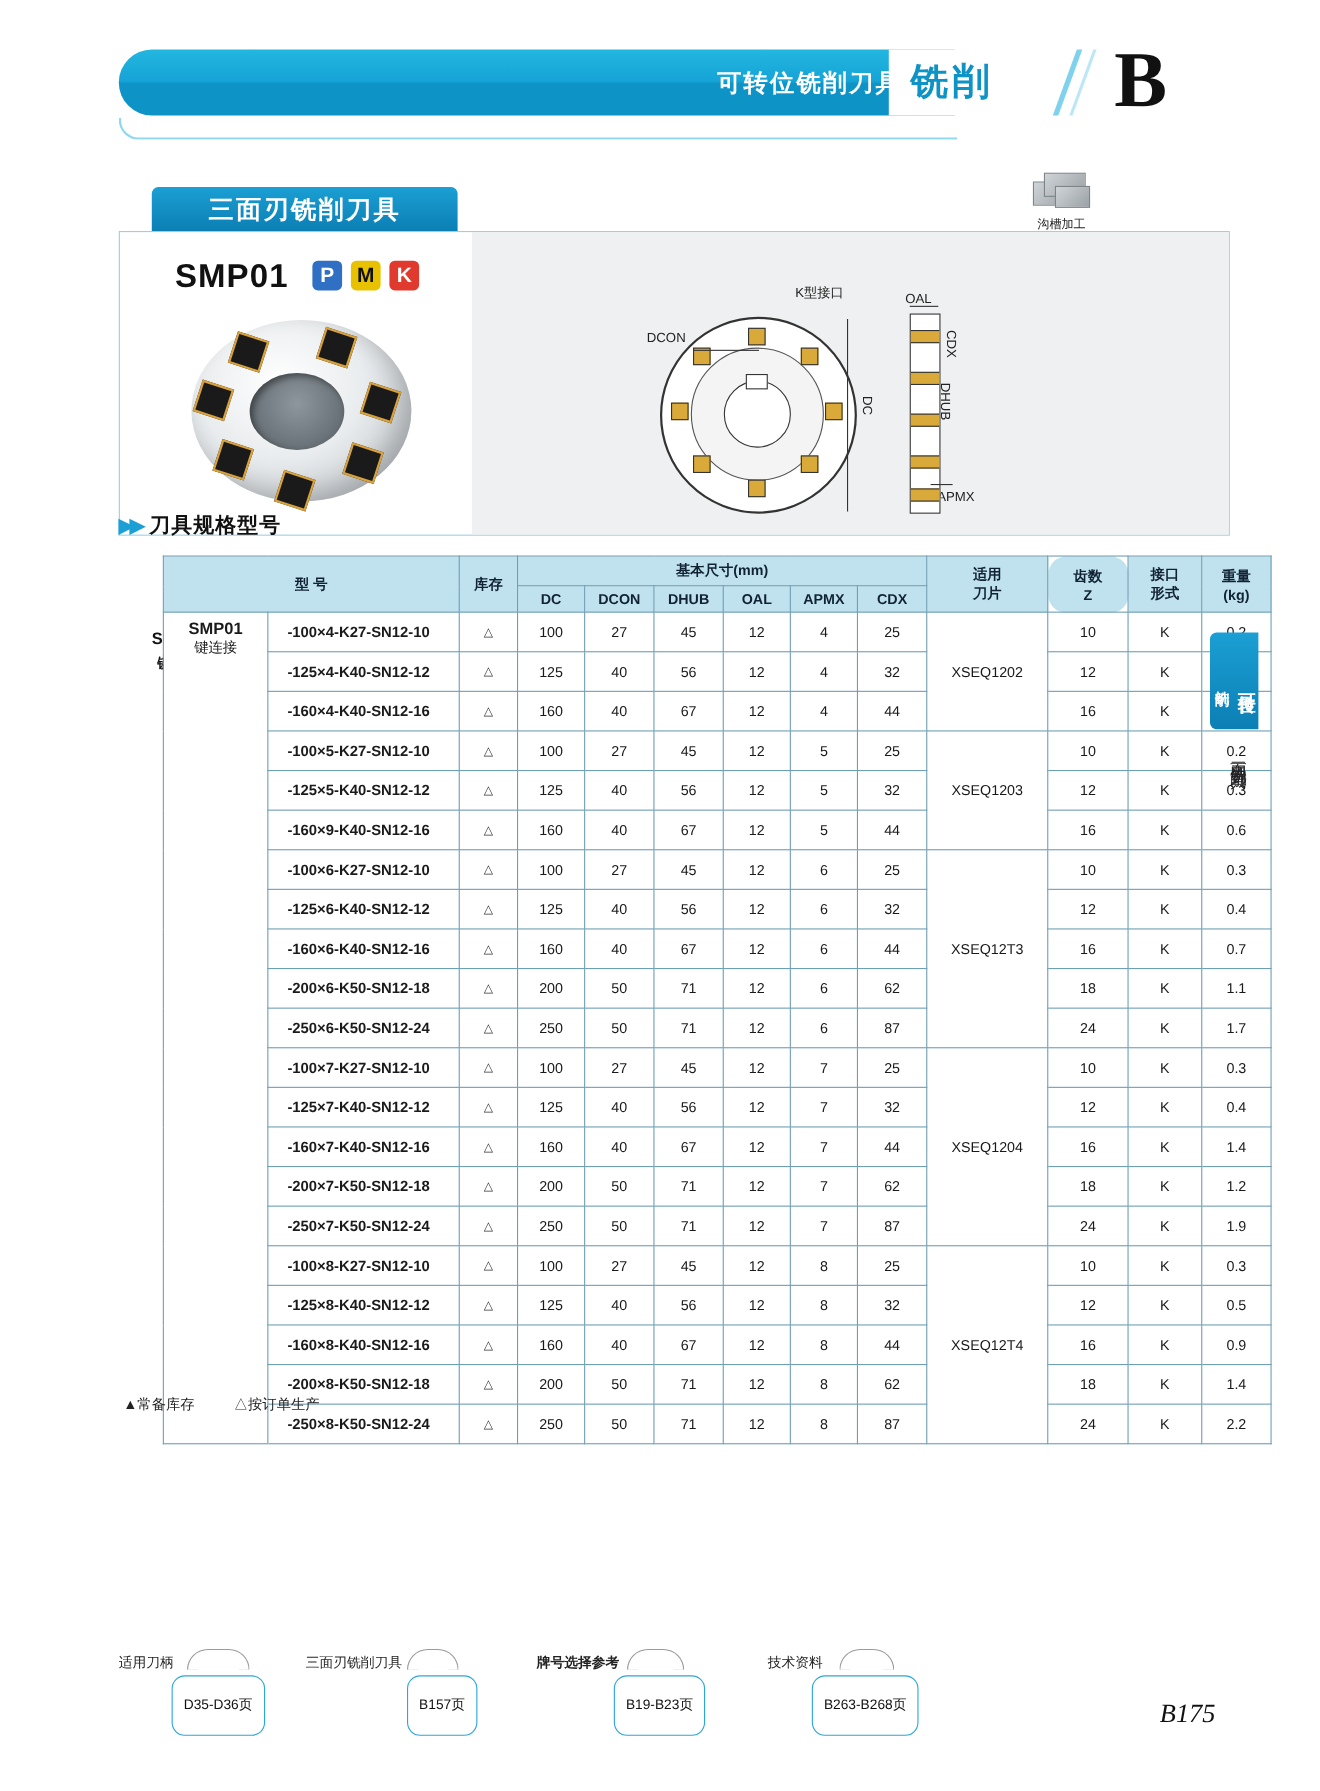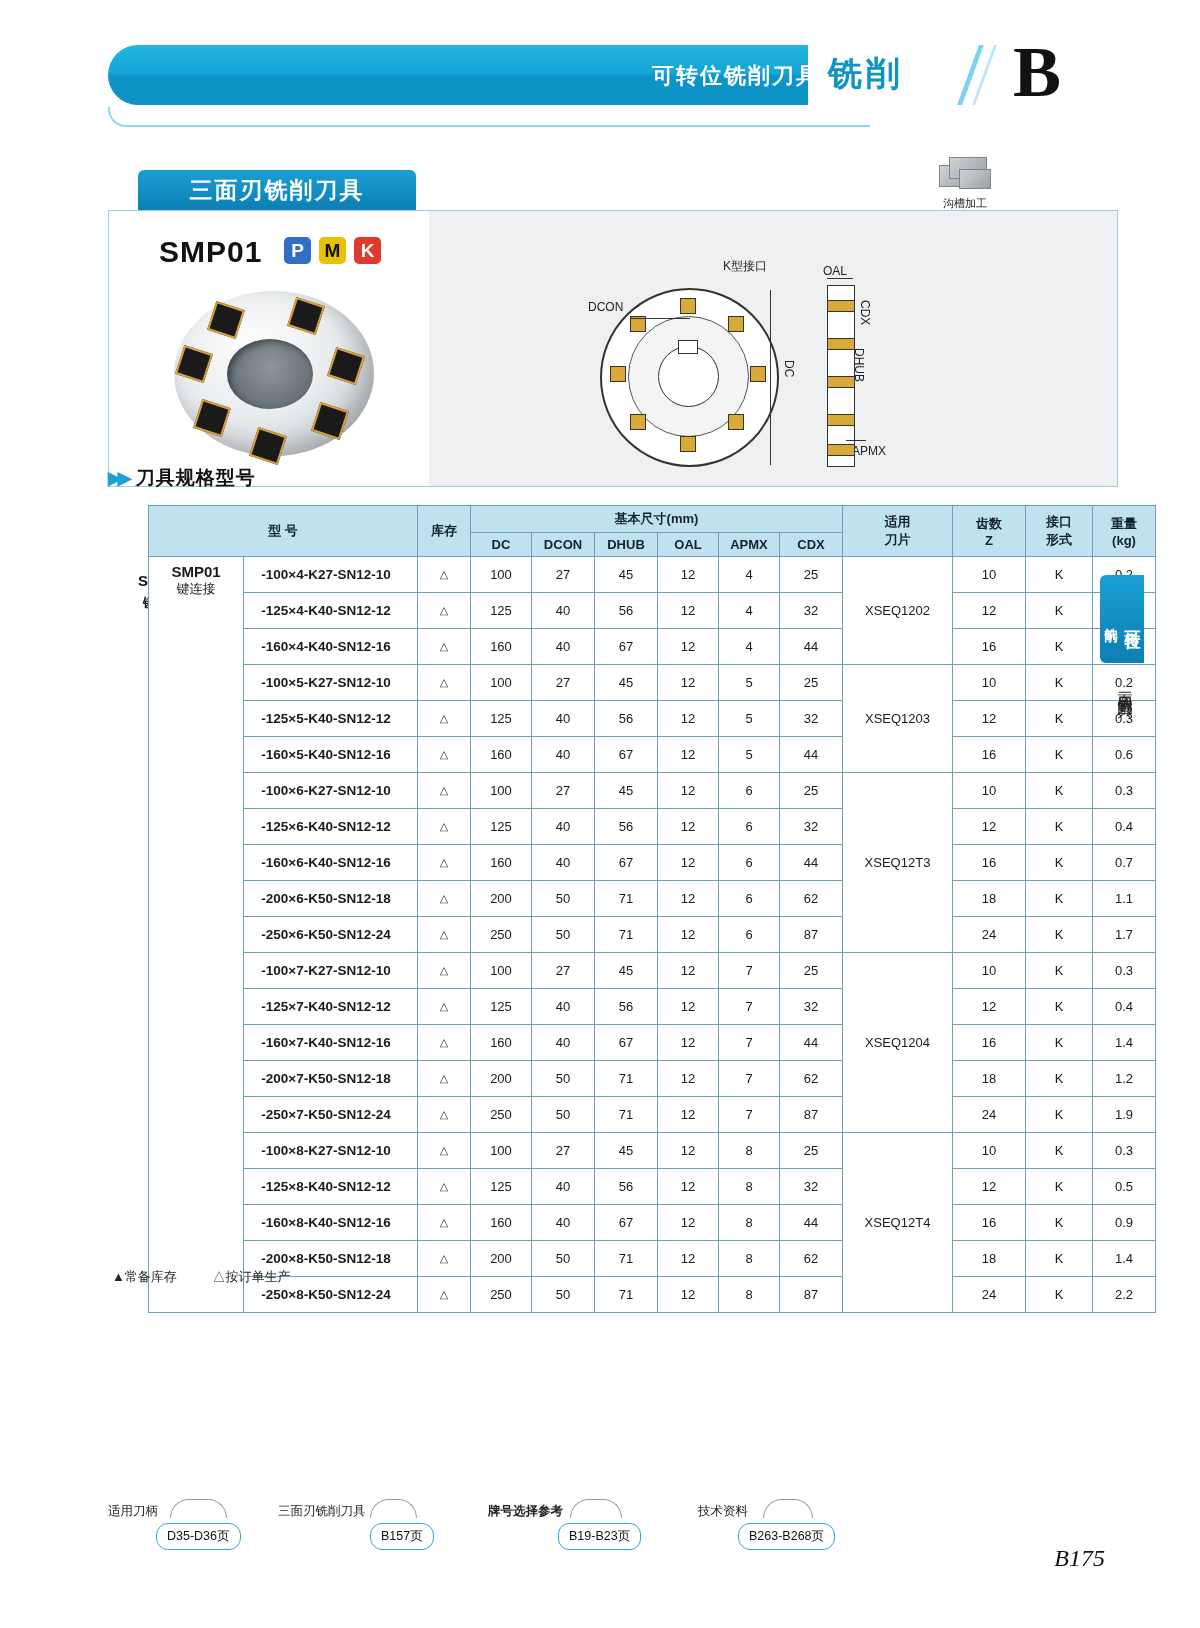--- a/index.html
+++ b/index.html
@@ -183,21 +183,21 @@
     position:absolute;left:1104px;top:680px;width:30px;
     writing-mode:vertical-rl;text-orientation:upright;
     font-size:15px;color:#222;letter-spacing:2px;
   }
 
   
   .footer{position:absolute;left:108px;top:1495px;width:1008px;height:70px;}
   .fl{position:absolute;font-size:12.5px;color:#222;}
   .pill{
     position:absolute;border-radius:12px;border:1.5px solid #2aa7d8;
-    background:#fff;color:#111;font-size:12.5px;padding:4px 10px;white-space:nowrap;
+    background:#fff;color:#111;font-size:12.5px;padding:18px 10px;white-space:nowrap;
   }
   .arc{position:absolute;border:1.5px solid #9a9a9a;border-bottom:none;border-radius:60px 60px 0 0;height:18px;}
   .pageno{
     position:absolute;right:95px;top:1545px;font-family:"Liberation Serif", serif;
     font-size:24px;font-style:italic;color:#111;
   }
 </style>
 </head>
 <body>
 
@@ -297,21 +297,21 @@
 <table class="spec">
   <thead>
     <tr>
       <th colspan="2" rowspan="2" style="width:270px;">型 号</th>
       <th rowspan="2" style="width:48px;">库存</th>
       <th colspan="6">基本尺寸(mm)</th>
       <th rowspan="2" style="width:105px;">
         <div>适用</div>
         <div>刀片</div>
       </th>
-      <th rowspan="2" style="width:68px;">
+      <th rowspan="2" style="width:68px;border-radius:16px;">
         <div>齿数</div>
         <div>Z</div>
       </th>
       <th rowspan="2" style="width:62px;">
         <div>接口</div>
         <div>形式</div>
       </th>
       <th rowspan="2" style="width:58px;">
         <div>重量</div>
         <div>(kg)</div>
@@ -392,21 +392,21 @@
         <td>40</td>
         <td>56</td>
         <td>12</td>
         <td>5</td>
         <td>32</td>
         <td>12</td>
         <td>K</td>
         <td>0.3</td>
       </tr>
       <tr>
-        <td class="c-model">-160×5-K40-SN12-16</td>
+        <td class="c-model">-160×9-K40-SN12-16</td>
         <td class="tri">△</td>
         <td>160</td>
         <td>40</td>
         <td>67</td>
         <td>12</td>
         <td>5</td>
         <td>44</td>
         <td>16</td>
         <td>K</td>
         <td>0.6</td>
@@ -627,20 +627,20 @@
   <div class="fl" style="left:0px;top:8px;">适用刀柄</div>
   <div class="arc" style="left:62px;top:4px;width:55px;"></div>
   <div class="pill" style="left:48px;top:28px;">D35-D36页</div>
 
   <div class="fl" style="left:170px;top:8px;">三面刃铣削刀具</div>
   <div class="arc" style="left:262px;top:4px;width:45px;"></div>
   <div class="pill" style="left:262px;top:28px;">B157页</div>
 
   <div class="fl" style="left:380px;top:8px;font-weight:bold;">牌号选择参考</div>
   <div class="arc" style="left:462px;top:4px;width:50px;"></div>
-  <div class="pill" style="left:450px;top:28px;border-radius:11px;">B19-B23页</div>
+  <div class="pill" style="left:450px;top:28px;">B19-B23页</div>
 
   <div class="fl" style="left:590px;top:8px;">技术资料</div>
   <div class="arc" style="left:655px;top:4px;width:48px;"></div>
   <div class="pill" style="left:630px;top:28px;">B263-B268页</div>
 </div>
 
 <div class="pageno">B175</div>
 
 </body></html>

